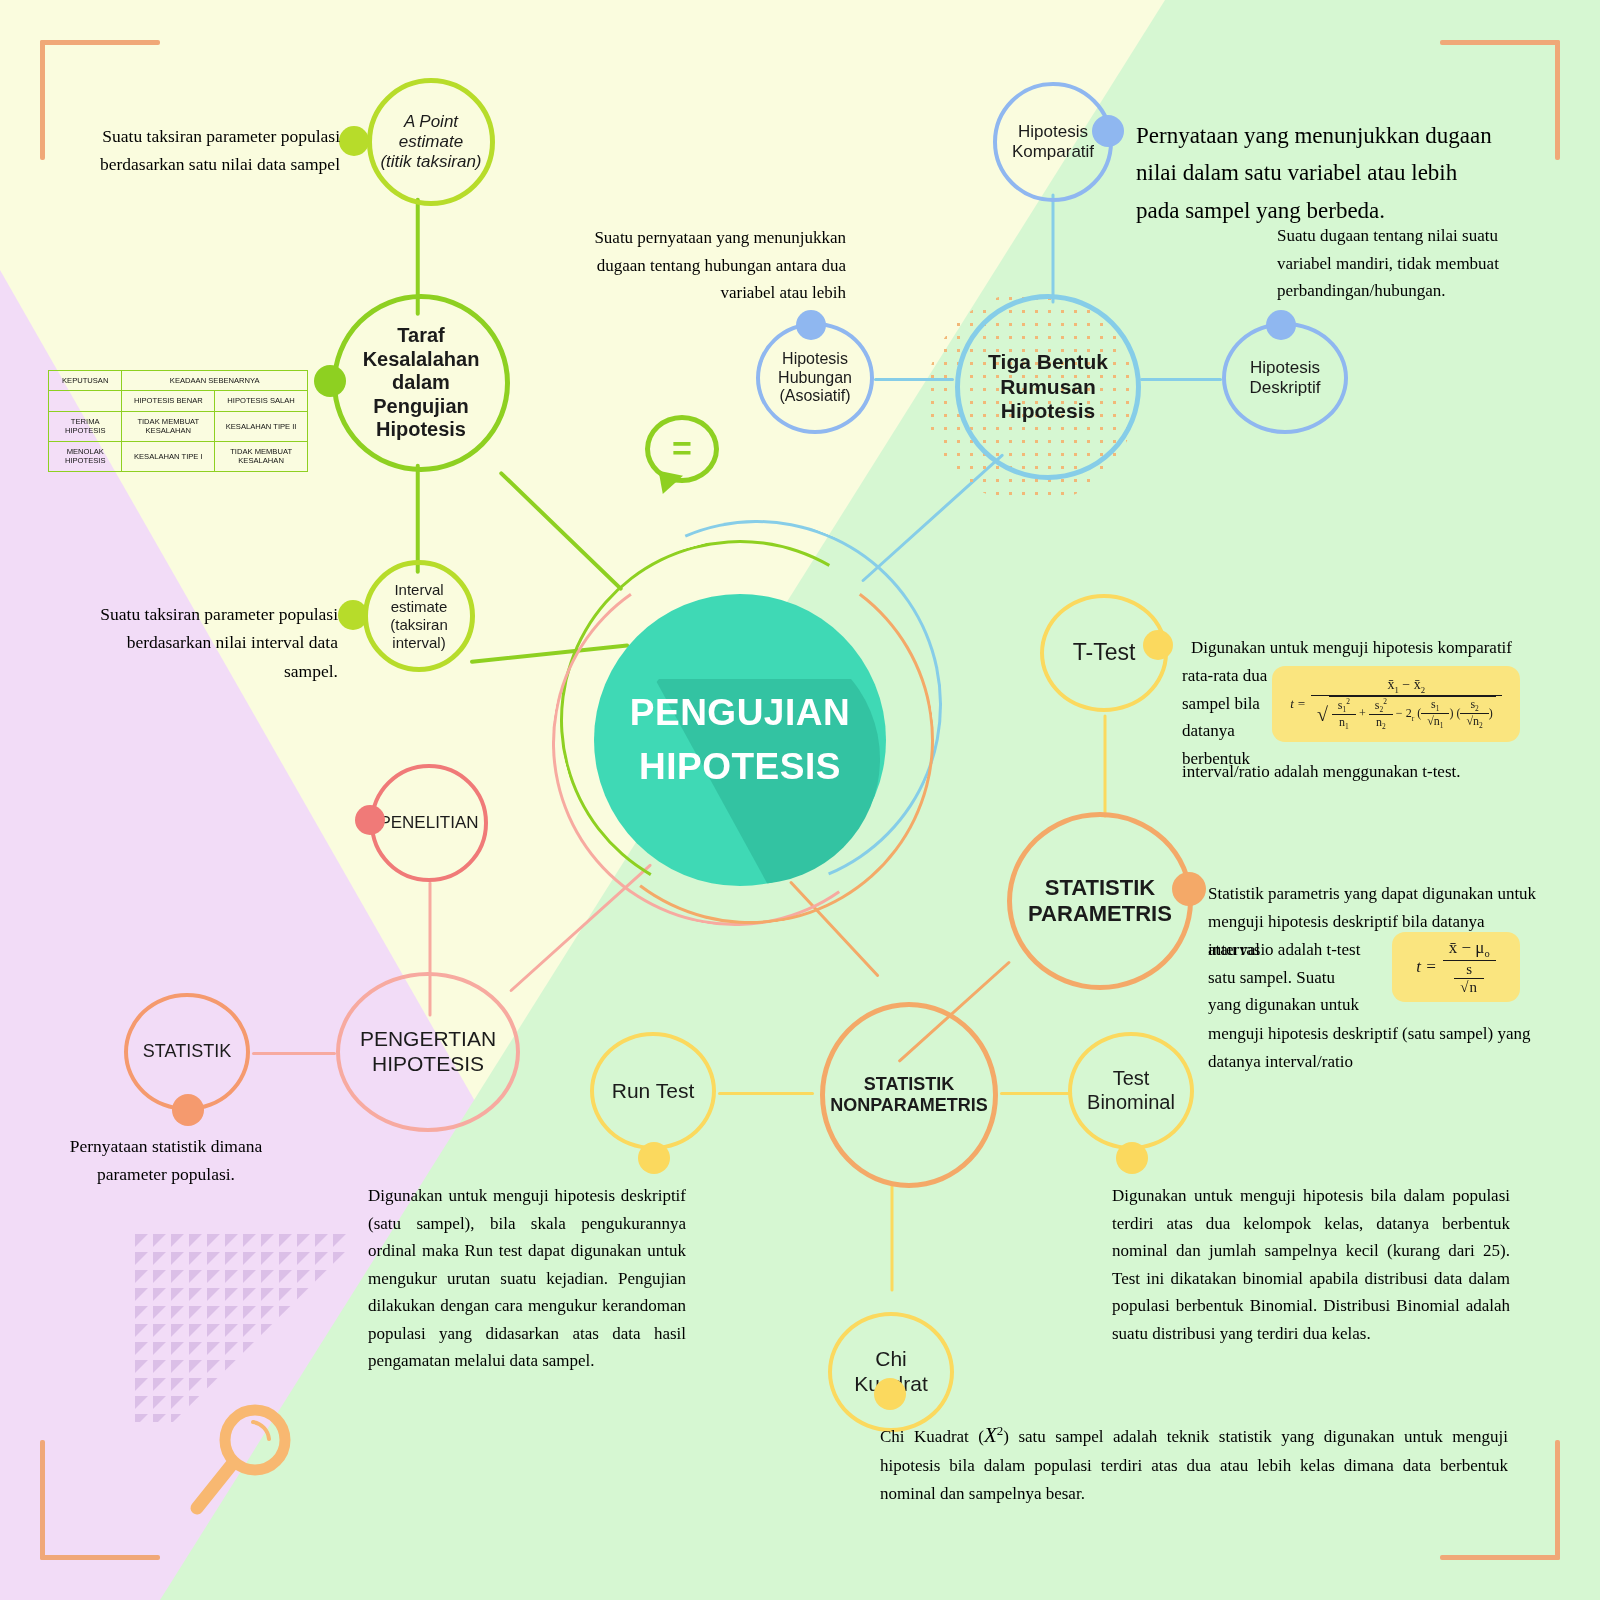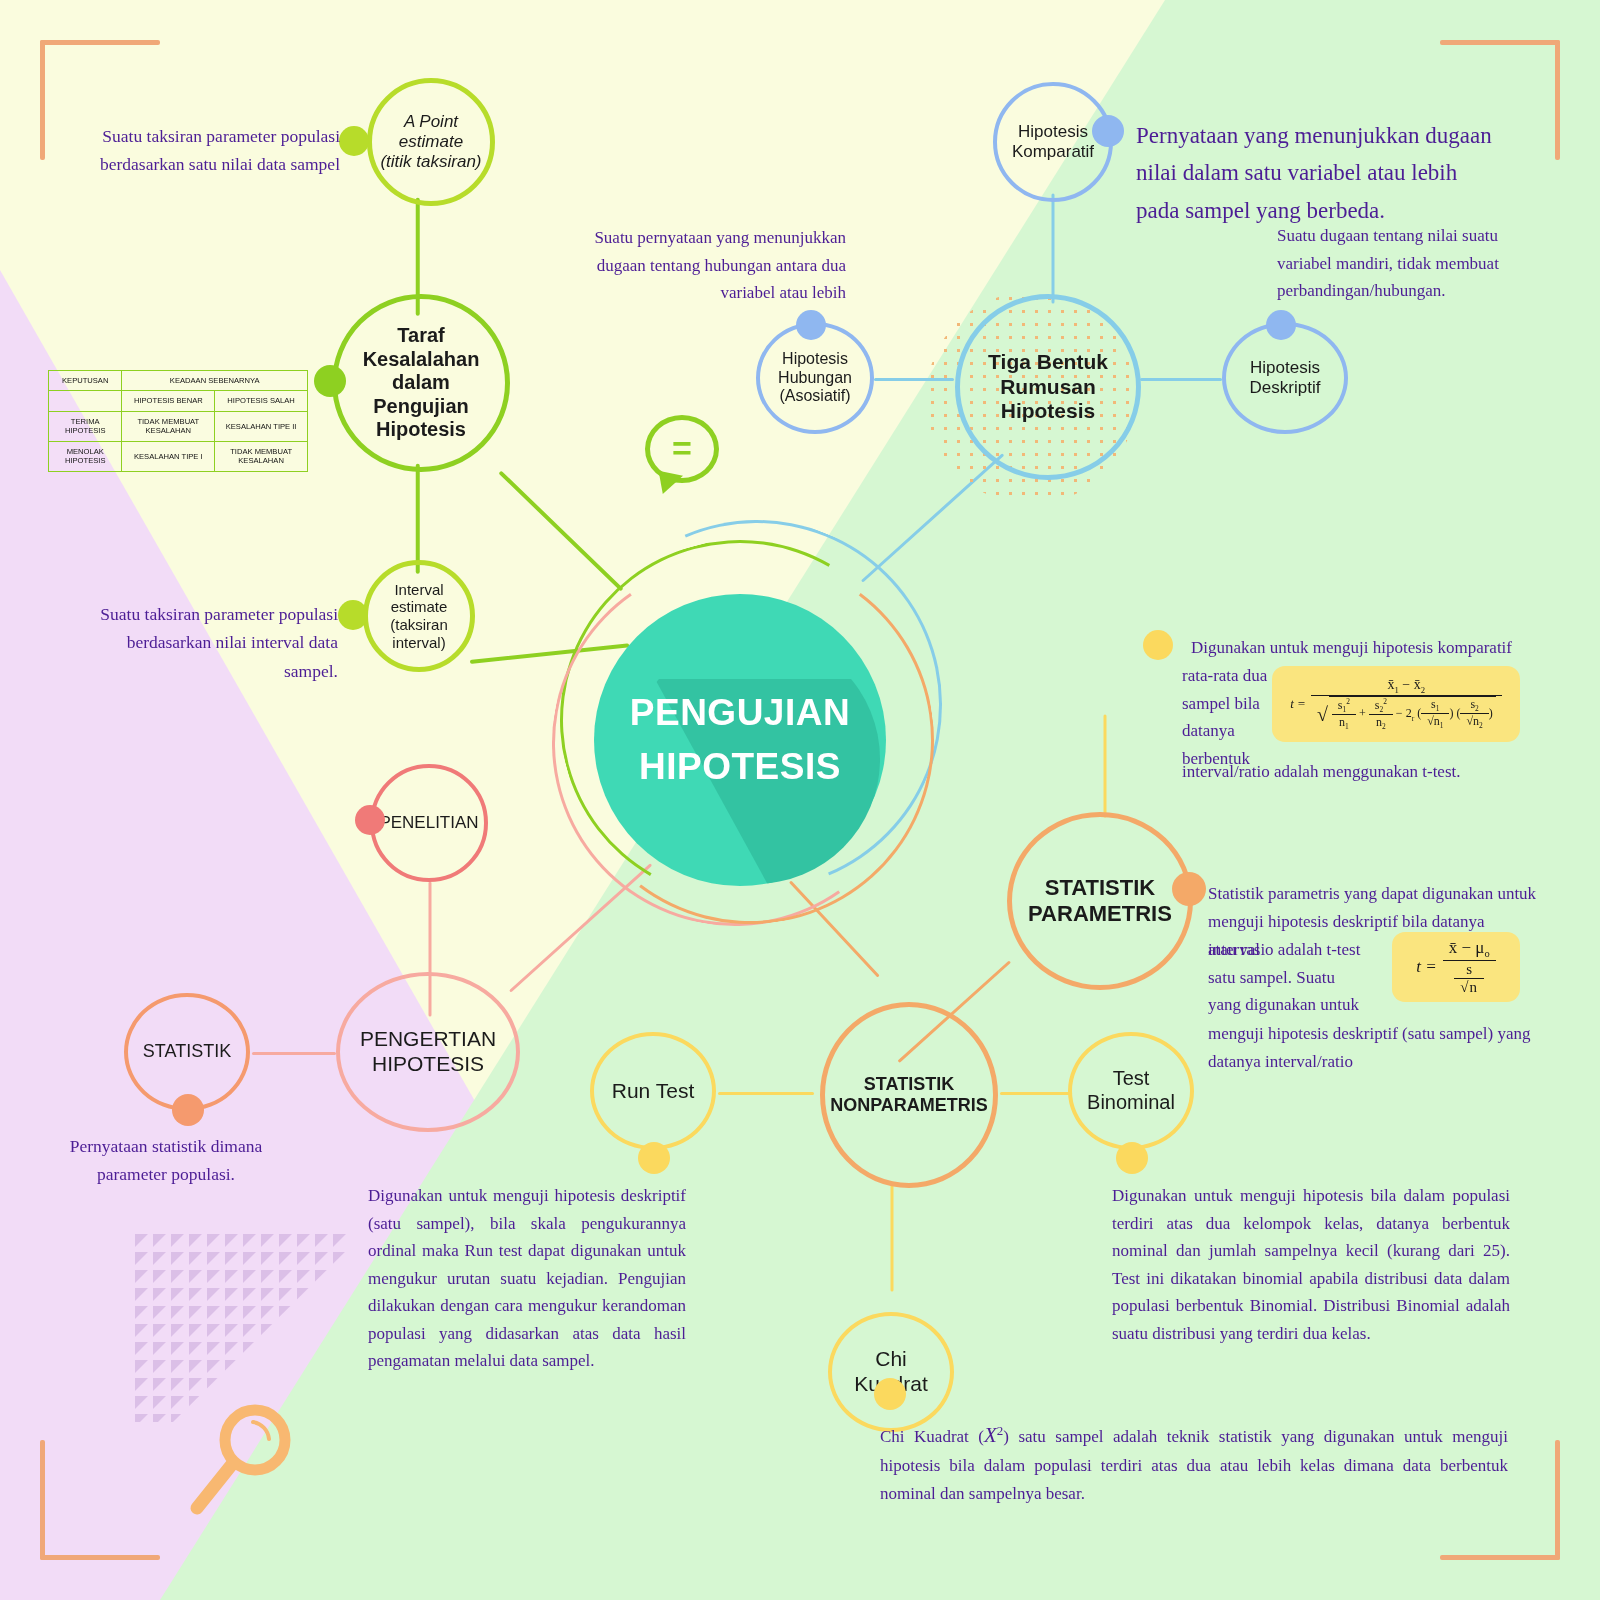--- a/index.html
+++ b/index.html
@@ -30,21 +30,21 @@
         color:#1b1b1b;line-height:1.18;}
   .node .lbl{padding:0 4px;white-space:pre-line;}
 
   
   .dot{position:absolute;border-radius:50%;}
 
   
   .line{position:absolute;transform-origin:0 50%;border-radius:2px;}
 
   
-  .txt{position:absolute;color:#4c1d95;line-height:1.62;
+  .txt{position:absolute;color:#000000;line-height:1.62;
        font-family:"Liberation Serif",serif;}
   .txt.ctr{text-align:center;}
   .txt.rgt{text-align:right;}
   .txt.jst{text-align:justify;}
 
   
   #hub{position:absolute;left:594px;top:594px;width:292px;height:292px;border-radius:50%;
        background:#3fd9b5;display:flex;align-items:center;justify-content:center;}
   #hub .hubtxt{position:relative;z-index:3;color:#fff;font-weight:bold;font-size:37px;
        letter-spacing:.5px;line-height:1.45;text-align:center;}
@@ -228,20 +228,23 @@
   <div class="node" style="left:336px;top:972px;width:184px;height:160px;border:4px solid #f7aaa0;font-size:21px;">
     <span class="lbl">PENGERTIAN
 HIPOTESIS</span>
   </div>
 
   <div class="node" style="left:124px;top:993px;width:126px;height:118px;border:4px solid #f59a6e;font-size:18px;">
     <span class="lbl">STATISTIK</span>
   </div>
   <div class="dot" style="left:172px;top:1094px;width:32px;height:32px;background:#f59a6e;"></div>
 
+  <div class="node" style="left:1040px;top:594px;width:128px;height:118px;border:4px solid #fbd95e;font-size:23px;">
+    <span class="lbl">T-Test</span>
+  </div>
   <div class="dot" style="left:1143px;top:630px;width:30px;height:30px;background:#fbd95e;"></div>
 
   <div class="node" style="left:1007px;top:812px;width:186px;height:178px;border:5px solid #f4a968;font-size:22px;font-weight:bold;">
     <span class="lbl">STATISTIK
 PARAMETRIS</span>
   </div>
   <div class="dot" style="left:1172px;top:872px;width:34px;height:34px;background:#f4a968;"></div>
 
   <div class="node" style="left:820px;top:1002px;width:178px;height:186px;border:5px solid #f4a968;font-size:18px;font-weight:bold;">
     <span class="lbl">STATISTIK

